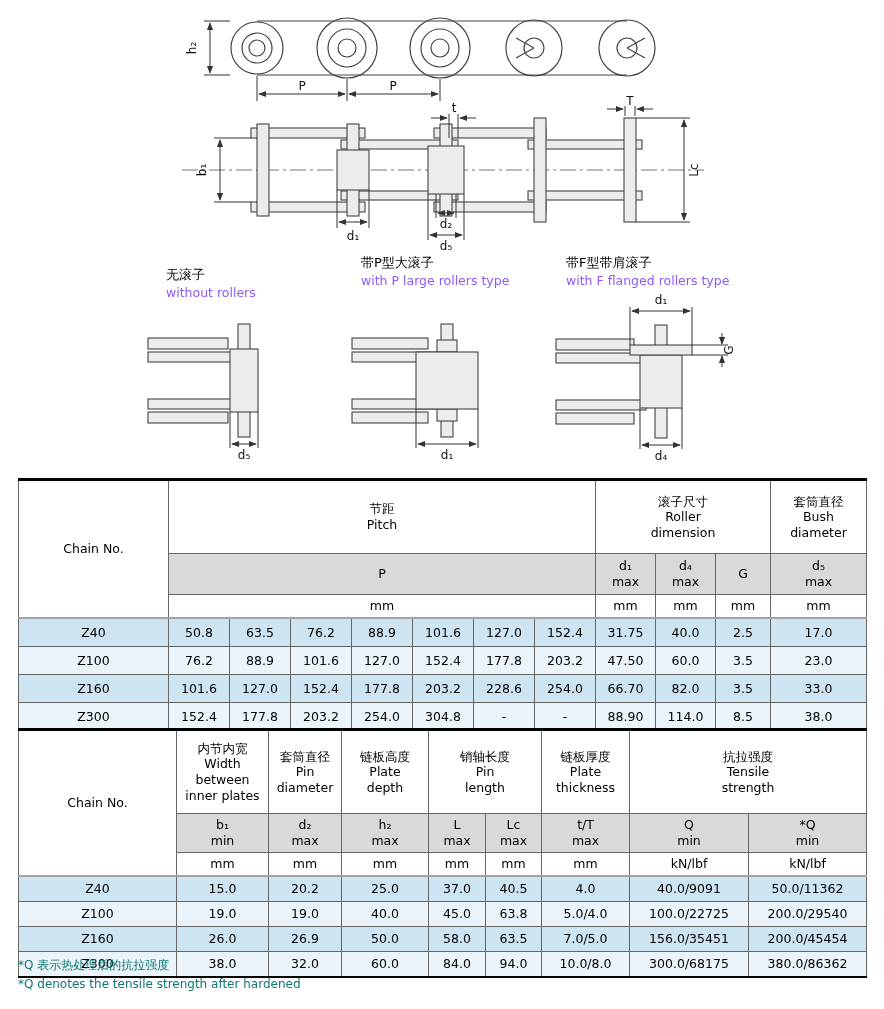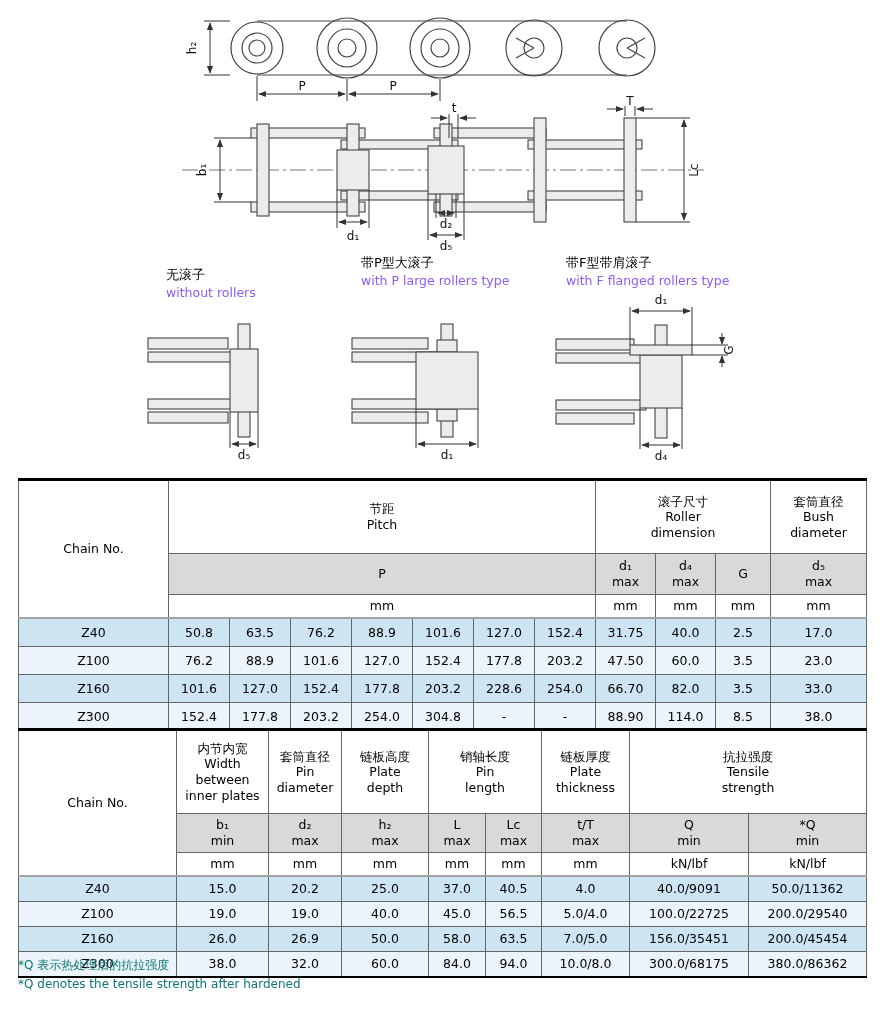--- a/index.html
+++ b/index.html
@@ -410,21 +410,21 @@
           <td>4.0</td>
           <td>40.0/9091</td>
           <td>50.0/11362</td>
         </tr>
         <tr>
           <td>Z100</td>
           <td>19.0</td>
           <td>19.0</td>
           <td>40.0</td>
           <td>45.0</td>
-          <td>56.5</td>
+          <td>63.8</td>
           <td>5.0/4.0</td>
           <td>100.0/22725</td>
           <td>200.0/29540</td>
         </tr>
         <tr>
           <td>Z160</td>
           <td>26.0</td>
           <td>26.9</td>
           <td>50.0</td>
           <td>58.0</td>

